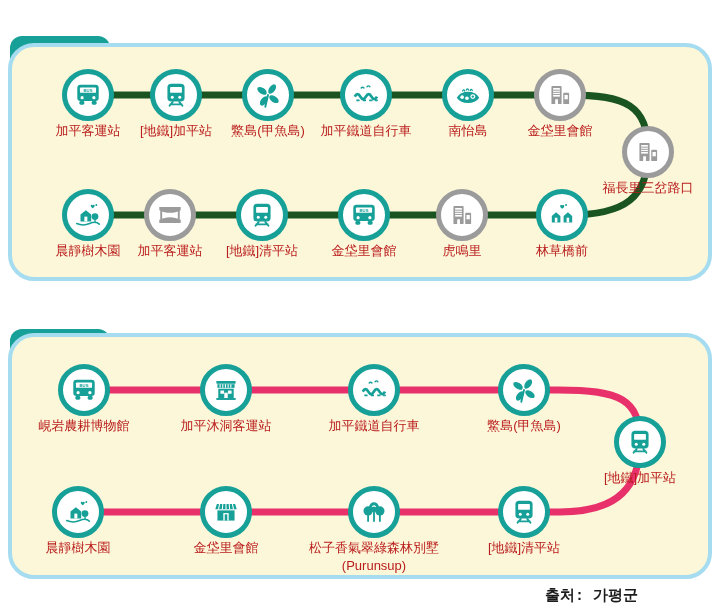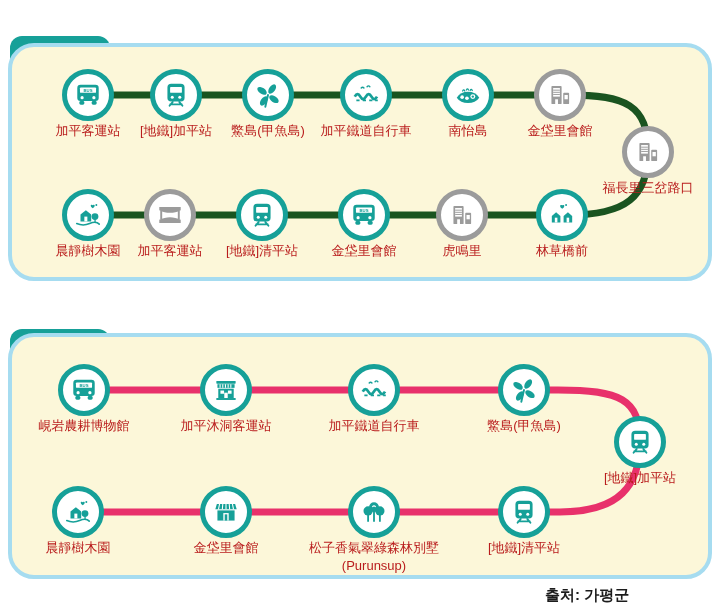--- a/index.html
+++ b/index.html
@@ -32,21 +32,21 @@
   .circ svg{display:block;}
   .lbl{
     position:absolute;left:0;top:27px;transform:translateX(-50%);
     width:170px;text-align:center;
     font-size:13px;font-weight:normal;color:#b91c1c;line-height:1.35;
     white-space:nowrap;
   }
   .lbl .sub{display:block;}
   .source{
     position:absolute;left:545px;top:586px;z-index:3;
-    font-size:15px;font-weight:bold;color:#1c1c1c;
+    font-size:15px;font-weight:bold;color:#1c1c1c;font-family:Liberation Mono, monospace;
   }
 </style>
 </head>
 <body style="--teal: #16A098; --tabText: #F7E93C; --panelBg: #FCF7D9; --panelBorder: #A6DCF0;">
 
 <div class="tab" style="left:10px;top:7px;">A路線</div>
 <div class="panel" id="panel-a" style="left:8px;top:43px;width:704px;height:238px;">
     <svg width="696" height="230" class="routeSvg">
       <path d="M 76 48 L 556 48 C 614 48 636 58 636 105 C 636 150 614 168 556 168 L 76 168" fill="none" stroke="#1A5420" stroke-width="7" stroke-linecap="round"></path>
     </svg>

